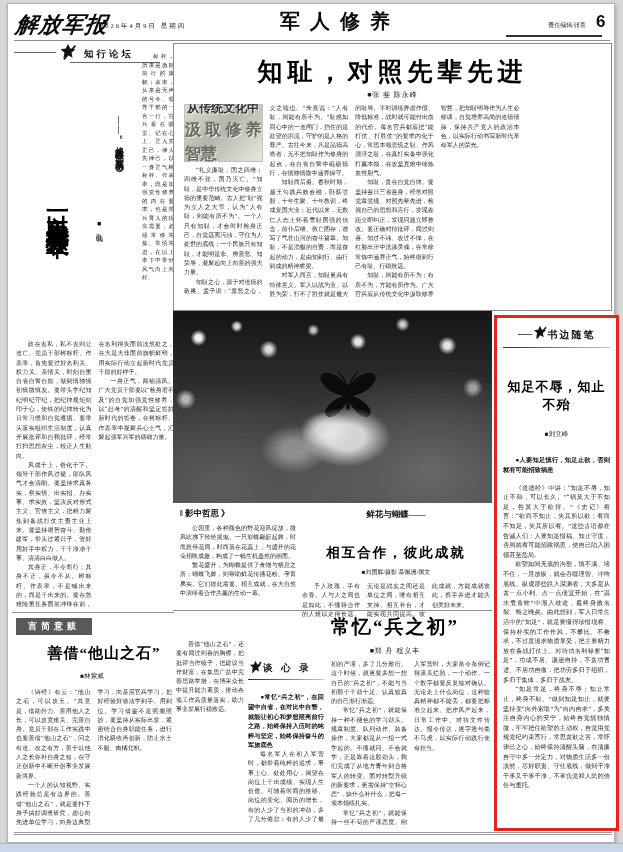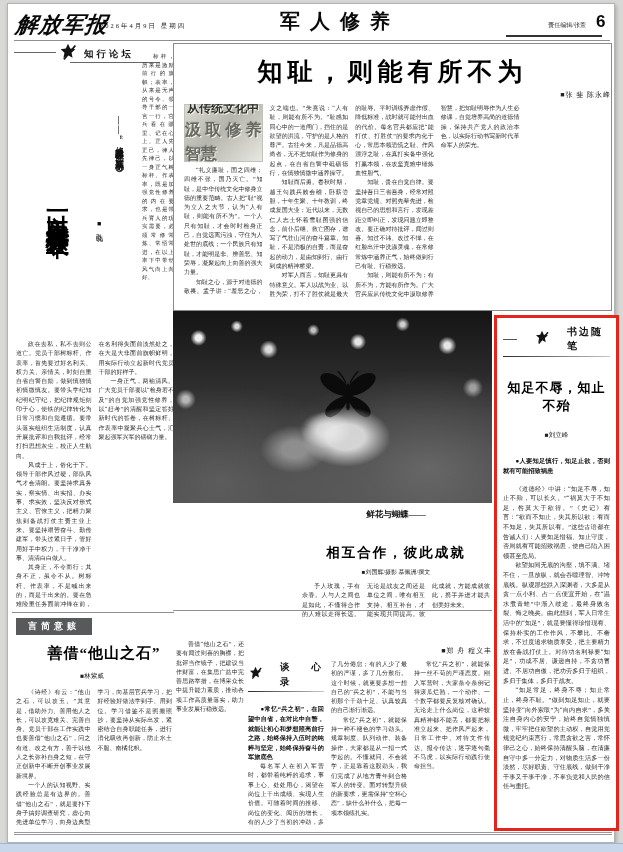--- a/index.html
+++ b/index.html
@@ -23,21 +23,21 @@
   
   .big-vert{font-family:"Liberation Sans","DejaVu Sans",sans-serif;font-weight:900;font-size:23px;letter-spacing:2px;color:#000;text-align:center}
   .sub-vert{font-size:8.5px;font-weight:bold;color:#111;letter-spacing:1px}
   .auth-vert{font-size:7px;color:#111}
   .cols2{column-count:2;column-gap:7px;column-fill:auto;height:100%}
   .cols3{column-count:3;column-gap:7px;column-fill:auto;height:100%}
   .cols5{column-count:5;column-gap:7px;column-fill:auto;height:100%}
   
   .zc-box{border:1px solid #8a8a8a;background:#fff}
   .zc-head{font-family:"Liberation Sans","DejaVu Sans",sans-serif;font-weight:900;font-size:25px;letter-spacing:5px;color:#000;text-align:center}
-  .authors{font-size:7px;color:#222;text-align:right;letter-spacing:1px}
+  .authors{font-size:7px;color:#222;text-align:center;letter-spacing:1px}
   .inset{width:100%;height:58px;margin-bottom:4px;background:linear-gradient(135deg,#dcdcd6,#b5b5ad 45%,#e8e8e2);display:flex;flex-direction:column;align-items:center;justify-content:center;border:1px solid #c2c2ba;break-inside:avoid}
   .inset .l1{font-family:"Liberation Sans","DejaVu Sans",sans-serif;font-weight:900;font-size:12px;color:#30302c;text-shadow:1px 1px 0 #f2f2ee}
   .inset .l2{font-family:"Liberation Sans","DejaVu Sans",sans-serif;font-weight:900;font-size:16px;color:#6a6a64;text-shadow:1px 1px 0 #f2f2ee,0 0 2px #8a8a84}
   
   .photo{background:linear-gradient(180deg,#151515,#383838 55%,#474747);overflow:hidden}
   .blobs{position:absolute;inset:0;filter:blur(.6px);background:
     radial-gradient(circle at 8% 14%, rgba(252,252,252,.95) 0 3px, rgba(252,252,252,0) 8px),
     radial-gradient(circle at 20% 8%, rgba(240,240,240,.9) 0 2px, rgba(240,240,240,0) 6px),
     radial-gradient(circle at 30% 20%, rgba(250,250,250,.85) 0 3px, rgba(250,250,250,0) 9px),
     radial-gradient(circle at 44% 10%, rgba(235,235,235,.8) 0 2px, rgba(235,235,235,0) 6px),
@@ -54,21 +54,21 @@
   .pre-head{font-size:8.5px;font-weight:bold;text-align:center;color:#111}
   .coop-head{font-size:13.5px;font-weight:bold;text-align:center;letter-spacing:2px;color:#000}
   .credits{font-size:6px;text-align:center;color:#222}
   
   .cy-head{font-size:19px;font-weight:bold;letter-spacing:2px;text-align:center;color:#000}
   .label-box{background:#58595b;color:#fff;font-family:"Liberation Sans","DejaVu Sans",sans-serif;font-weight:bold;font-size:9px;letter-spacing:4px;display:flex;align-items:center;justify-content:center}
   .sj-head{font-size:15px;font-weight:bold;letter-spacing:1px;text-align:center;color:#000}
   .author-line{font-size:6.5px;text-align:center;color:#222}
   .red-box{border:3px solid #e3251c;background:#fff;padding:7px 6px 4px 6px;overflow:hidden}
   .sb-head{font-size:13px;font-weight:bold;letter-spacing:1px;text-align:center;color:#000}
-  .sec-head-row{display:flex;align-items:center;gap:17px}
+  .sec-head-row{display:flex;align-items:center;gap:0}
   .sec-underline{height:1px;background:linear-gradient(to right,#2a2a2a,#c8c8c8)}
   .footer-rule{border-top:1px solid #9a9a9a;border-bottom:1px solid #9a9a9a;height:3px}
   .blue-strip{position:absolute;left:0;top:843px;width:623px;height:9px;background:#c9d7eb;border-top:1px solid #9db4d2}
 </style>
 </head>
 <body>
 
 <div class="viewport">
   <div class="paper">
 
@@ -100,21 +100,21 @@
       <div class="cols2 t">
           <p>政在去私，私不去则公道亡。党员干部树标杆、作表率，首先要过好名利关、权力关、亲情关，时刻自重自省自警自励，做到慎独慎初慎微慎友。要带头学纪知纪明纪守纪，把纪律规矩刻印于心，使铁的纪律转化为日常习惯和自觉遵循。要带头落实组织生活制度，认真开展批评和自我批评，经常打扫思想灰尘，校正人生航向。</p>
           <p>风成于上，俗化于下。领导干部作风过硬，部队风气才会清朗。要坚持求真务实，察实情、出实招、办实事、求实效，坚决反对形式主义、官僚主义，把精力聚焦到备战打仗主责主业上来。要坚持艰苦奋斗、勤俭建军，带头过紧日子，管好用好手中权力，干干净净干事、清清白白做人。</p>
           <p>其身正，不令而行；其身不正，虽令不从。树标杆、作表率，不是喊出来的，而是干出来的。要在急难险重任务面前冲锋在前，在名利得失面前淡然处之，在大是大非面前旗帜鲜明，用实际行动立起新时代党员干部的好样子。</p>
           <p>一身正气，两袖清风。广大党员干部要以“检身若不及”的自觉加强党性修养，以“赶考”的清醒和坚定答好新时代的答卷，在树标杆、作表率中凝聚兵心士气，汇聚起强军兴军的磅礴力量。</p>
         </div>
     </div>
     <div class="abs rule" style="left:4px;top:608px;width:162px"></div>
 
     <div class="abs zc-box" style="left:165px;top:39px;width:439px;height:268px">
-      <div class="abs zc-head" style="left:0;top:11px;width:100%">知耻，则能有所不为</div>
+      <div class="abs zc-head" style="left:0;top:11px;width:100%">知耻，对照先辈先进</div>
       <div class="abs authors" style="left:0;top:46px;width:100%">■张 斐  陈永峰</div>
       <div class="abs" style="left:10px;top:60px;width:421px;height:200px">
         <div class="cols5 t">
           <div class="inset">
             <div class="l1">从传统文化中</div>
             <div class="l2">汲取修养智慧</div>
           </div>
           <div>
               <p>“礼义廉耻，国之四维；四维不张，国乃灭亡。”知耻，是中华传统文化中修身立德的重要范畴。古人把“耻”视为立人之大节，认为“人有耻，则能有所不为”。一个人只有知耻，才会时时检身正己，自觉远离污浊，守住为人处世的底线；一个民族只有知耻，才能明是非、辨善恶、知荣辱，凝聚起向上向善的强大力量。</p>
               <p>知耻之心，源于对道德的敬畏。孟子讲：“羞恶之心，义之端也。”朱熹说：“人有耻，则能有所不为。”耻感如同心中的一道闸门，挡住的是欲望的洪流，守护的是人格的尊严。古往今来，凡是品德高尚者，无不把知耻作为修身的起点，在自省自警中砥砺德行，在慎独慎微中涵养操守。</p>
@@ -130,32 +130,40 @@
     <div class="abs photo" style="left:165px;top:307px;width:319px;height:192px">
       <div class="blobs"></div>
       <svg class="abs" style="left:142px;top:58px" width="66" height="58" viewBox="0 0 64 56">
         <path d="M32 18 C26 6 10 0 6 6 C2 12 14 24 28 26 C14 30 6 42 12 46 C18 50 28 38 32 30 C36 38 46 50 52 46 C58 42 50 30 36 26 C50 24 62 12 58 6 C54 0 38 6 32 18 Z" fill="#0b0b0b"></path>
         <rect x="30.4" y="14" width="3.2" height="26" rx="1.6" fill="#0b0b0b"></rect>
         <path d="M30 14 C28 8 24 4 22 2 M34 14 C36 8 40 4 42 2" stroke="#0b0b0b" stroke-width="1.4" fill="none"></path>
       </svg>
       <div class="abs" style="left:128px;top:96px;width:90px;height:60px;background:radial-gradient(ellipse at center, rgba(235,235,235,.85) 0 30%, rgba(235,235,235,0) 70%)"></div>
     </div>
 
+    <div class="abs" style="left:172px;top:504px;width:116px;height:100px">
+      <div class="cap-sec">‖ 影中哲思 》</div>
+      <div class="t" style="margin-top:4px;height:86px">
+          <p>公园里，各种颜色的野花迎风绽放，微风吹拂下轻轻摇曳。一只彩蝶翩跹起舞，时而悬停花间，时而落在花蕊上，与盛开的花朵相映成趣，构成了一幅生机盎然的画面。</p>
+          <p>繁花盛开，为蝴蝶提供了食物与栖息之所；蝴蝶飞舞，则帮助鲜花传播花粉、孕育果实。它们彼此需要、相互成就，在大自然中演绎着合作共赢的生动一幕。</p>
+        </div>
+    </div>
     <div class="abs" style="left:294px;top:505px;width:188px;height:100px">
       <div class="pre-head">鲜花与蝴蝶——</div>
       <div class="coop-head" style="margin-top:23px">相互合作，彼此成就</div>
       <div class="credits" style="margin-top:6px">■刘国辉/摄影  慕佩洲/撰文</div>
       <div style="margin-top:5px;height:44px">
         <div class="cols3 t">
             <p>予人玫瑰，手有余香。人与人之间也是如此，不懂得合作的人难以走得长远。无论是战友之间还是单位之间，唯有相互支持、相互补台，才能实现共同提高。彼此成就，方能成就彼此，携手并进才能共创美好未来。</p>
           </div>
       </div>
     </div>
     <div class="abs rule" style="left:165px;top:606px;width:319px"></div>
 
+    <div class="abs cy-head" style="left:290px;top:610px;width:194px">常忆“兵之初”</div>
     <div class="abs authors" style="left:290px;top:642px;width:194px">■郑 舟  程义丰</div>
     <div class="abs" style="left:240px;top:656px;width:242px;height:172px">
       <div class="cols3 t">
         <div style="break-inside:avoid;margin-bottom:12px">
           <div class="sec-head-row">
             <span class="star-ic">
               <svg width="15" height="14" viewBox="0 0 24 22">
                   <path d="M12 1l2.7 5.8 6.3.7-4.7 4.3 1.3 6.2-5.6-3.1-5.6 3.1 1.3-6.2L3 7.5l6.3-.7z" fill="#141414"></path>
                   <path d="M21 3L7 20" stroke="#141414" stroke-width="2.2"></path>
                 </svg>
@@ -193,21 +201,21 @@
           <span class="star-ic">
             <svg width="16" height="15" viewBox="0 0 24 22">
                 <path d="M12 1l2.7 5.8 6.3.7-4.7 4.3 1.3 6.2-5.6-3.1-5.6 3.1 1.3-6.2L3 7.5l6.3-.7z" fill="#141414"></path>
                 <path d="M21 3L7 20" stroke="#141414" stroke-width="2.2"></path>
               </svg>
           </span>
           <span class="sec-label" style="font-size:10px;letter-spacing:2px">书边随笔</span>
         </div>
         <div class="sec-underline" style="margin-top:3px"></div>
       </div>
-      <div class="sb-head" style="margin-top:22px">知足不辱，知止不殆</div>
+      <div class="sb-head" style="margin-top:30px">知足不辱，知止不殆</div>
       <div class="author-line" style="margin-top:16px">■刘立峰</div>
       <p class="lead t" style="margin-top:16px;font-size:6.3px;text-align:justify">●人要知足慎行，知足止欲，否则就有可能招致祸患</p>
       <div class="t" style="margin-top:8px;font-size:6.2px;height:352px">
           <p>《道德经》中讲：“知足不辱，知止不殆，可以长久。”“祸莫大于不知足，咎莫大于欲得。”《史记》有言：“欲而不知止，失其所以欲；有而不知足，失其所以有。”这些古语都在告诫人们：人要知足惜福、知止守度，否则就有可能招致祸患，使自己陷入困顿甚至危局。</p>
           <p>欲望如同无底的沟壑，填不满、堵不住，一旦放纵，就会吞噬理智、冲垮底线。纵观那些跌入深渊者，大多是从贪一点小利、占一点便宜开始，在“温水煮青蛙”中渐入歧途，最终身败名裂、悔之晚矣。由此想到，军人日常生活中的“知足”，就是要懂得珍惜现有、保持朴实的工作作风，不攀比、不奢求，不过度追求物质享受，把主要精力放在备战打仗上。对待功名利禄要“知足”，功成不居、谦逊自持，不贪功冒进、不居功自傲，把功劳多归于组织，多归于集体，多归于战友。</p>
           <p>“知足常足，终身不辱；知止常止，终身不耻。”做到知足知止，就要坚持变“向外索取”为“向内自求”，多关注自身内心的安宁，始终自觉慎独慎微，牢牢把住欲望的主动权，自觉用党规党纪约束言行，常思贪欲之害，常怀律己之心，始终保持清醒头脑，在清廉自守中多一分定力，对物质生活多一份淡然，尽好职责、守住底线，做到干净干事又干事干净，不辜负党和人民的信任与重托。</p>
         </div>
     </div>
 
     <div class="abs footer-rule" style="left:6px;top:828px;width:598px"></div>

